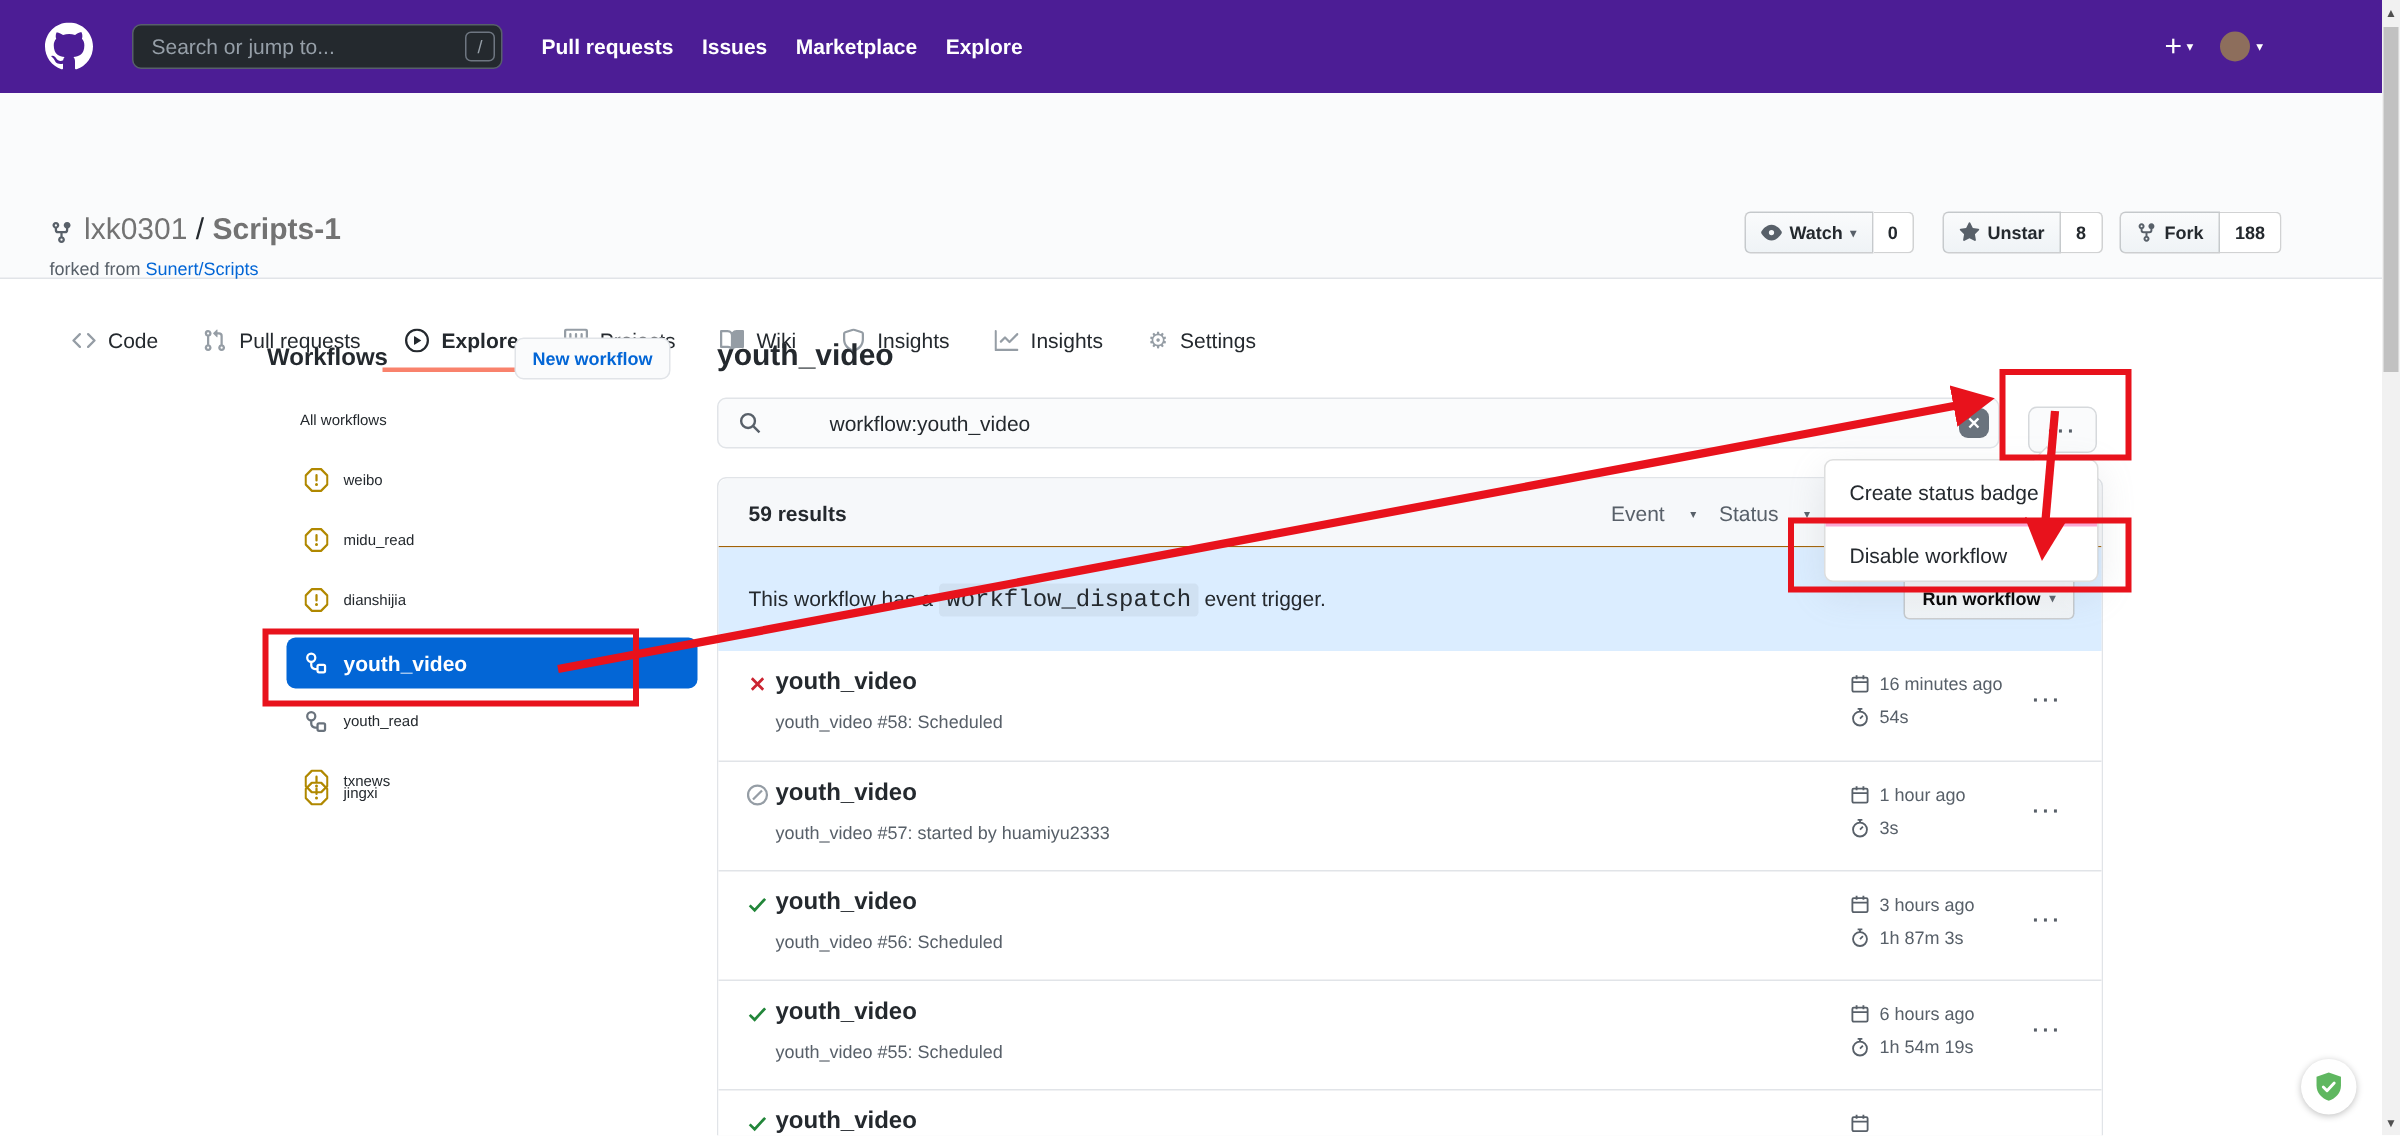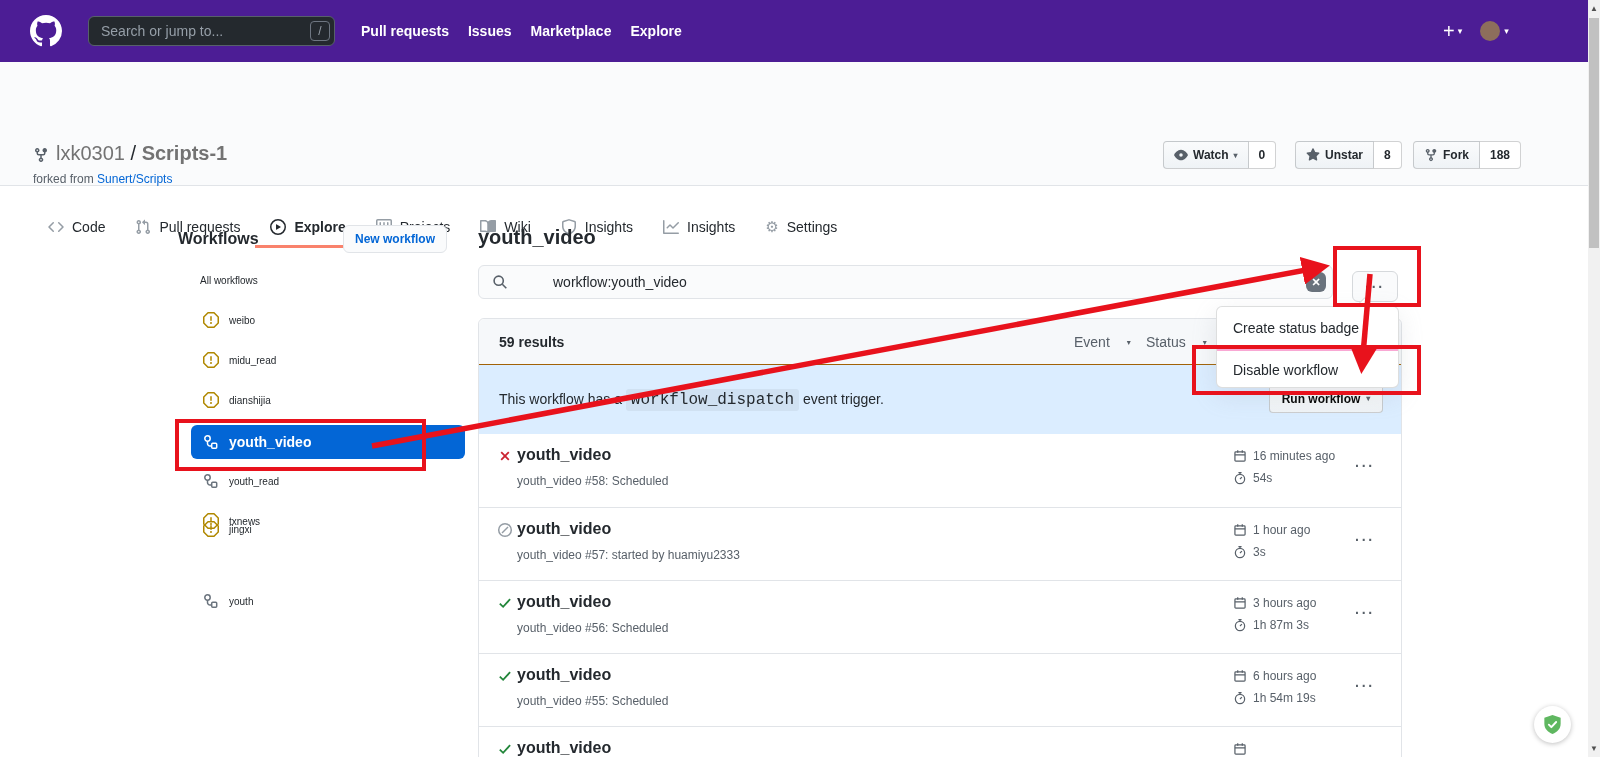--- a/index.html
+++ b/index.html
@@ -267,28 +267,20 @@
         <path d="M4.47.22A.75.75 0 0 1 5 0h6c.199 0 .389.079.53.22l4.25 4.25c.141.14.22.331.22.53v6a.75.75 0 0 1-.22.53l-4.25 4.25a.75.75 0 0 1-.53.22H5a.75.75 0 0 1-.53-.22L.22 11.53A.75.75 0 0 1 0 11V5c0-.199.079-.389.22-.53L4.47.22zm.841 1.28L1.5 5.31v5.38l3.811 3.81h5.378l3.811-3.81V5.31L10.689 1.5H5.311zM8 4a.75.75 0 0 1 .75.75v3.5a.75.75 0 0 1-1.5 0v-3.5A.75.75 0 0 1 8 4zm0 8a1 1 0 1 0 0-2 1 1 0 0 0 0 2z"></path>
       </svg>
     <span>txnews</span>
   </div>
   <div class="sb-item" style="top:509px">
     <svg width="16" height="16" viewBox="0 0 16 16" fill="#b08800">
         <path d="M4.47.22A.75.75 0 0 1 5 0h6c.199 0 .389.079.53.22l4.25 4.25c.141.14.22.331.22.53v6a.75.75 0 0 1-.22.53l-4.25 4.25a.75.75 0 0 1-.53.22H5a.75.75 0 0 1-.53-.22L.22 11.53A.75.75 0 0 1 0 11V5c0-.199.079-.389.22-.53L4.47.22zm.841 1.28L1.5 5.31v5.38l3.811 3.81h5.378l3.811-3.81V5.31L10.689 1.5H5.311zM8 4a.75.75 0 0 1 .75.75v3.5a.75.75 0 0 1-1.5 0v-3.5A.75.75 0 0 1 8 4zm0 8a1 1 0 1 0 0-2 1 1 0 0 0 0 2z"></path>
       </svg>
     <span>jingxi</span>
   </div>
-  <div class="sb-item" style="top:581px">
-    <svg width="16" height="16" viewBox="0 0 16 16" fill="none" stroke="#6a737d" stroke-width="1.5">
-        <circle cx="4.5" cy="4.5" r="2.7"></circle>
-        <path d="M4.5 7.2v2.3a2.5 2.5 0 0 0 2.5 2.5h1.5"></path>
-        <rect x="8.7" y="9.2" width="5" height="5" rx="1"></rect>
-      </svg>
-    <span>youth</span>
-  </div>
 
   <h2 class="main-title">youth_video</h2>
 
   <div class="wf-search">
     <svg class="mag" width="16" height="16" viewBox="0 0 16 16" fill="none" stroke="#586069" stroke-width="1.6">
         <circle cx="6.7" cy="6.7" r="4.6"></circle>
         <path d="M10.3 10.3l4 4"></path>
       </svg>
     <input value="workflow:youth_video" style="">
   </div>

